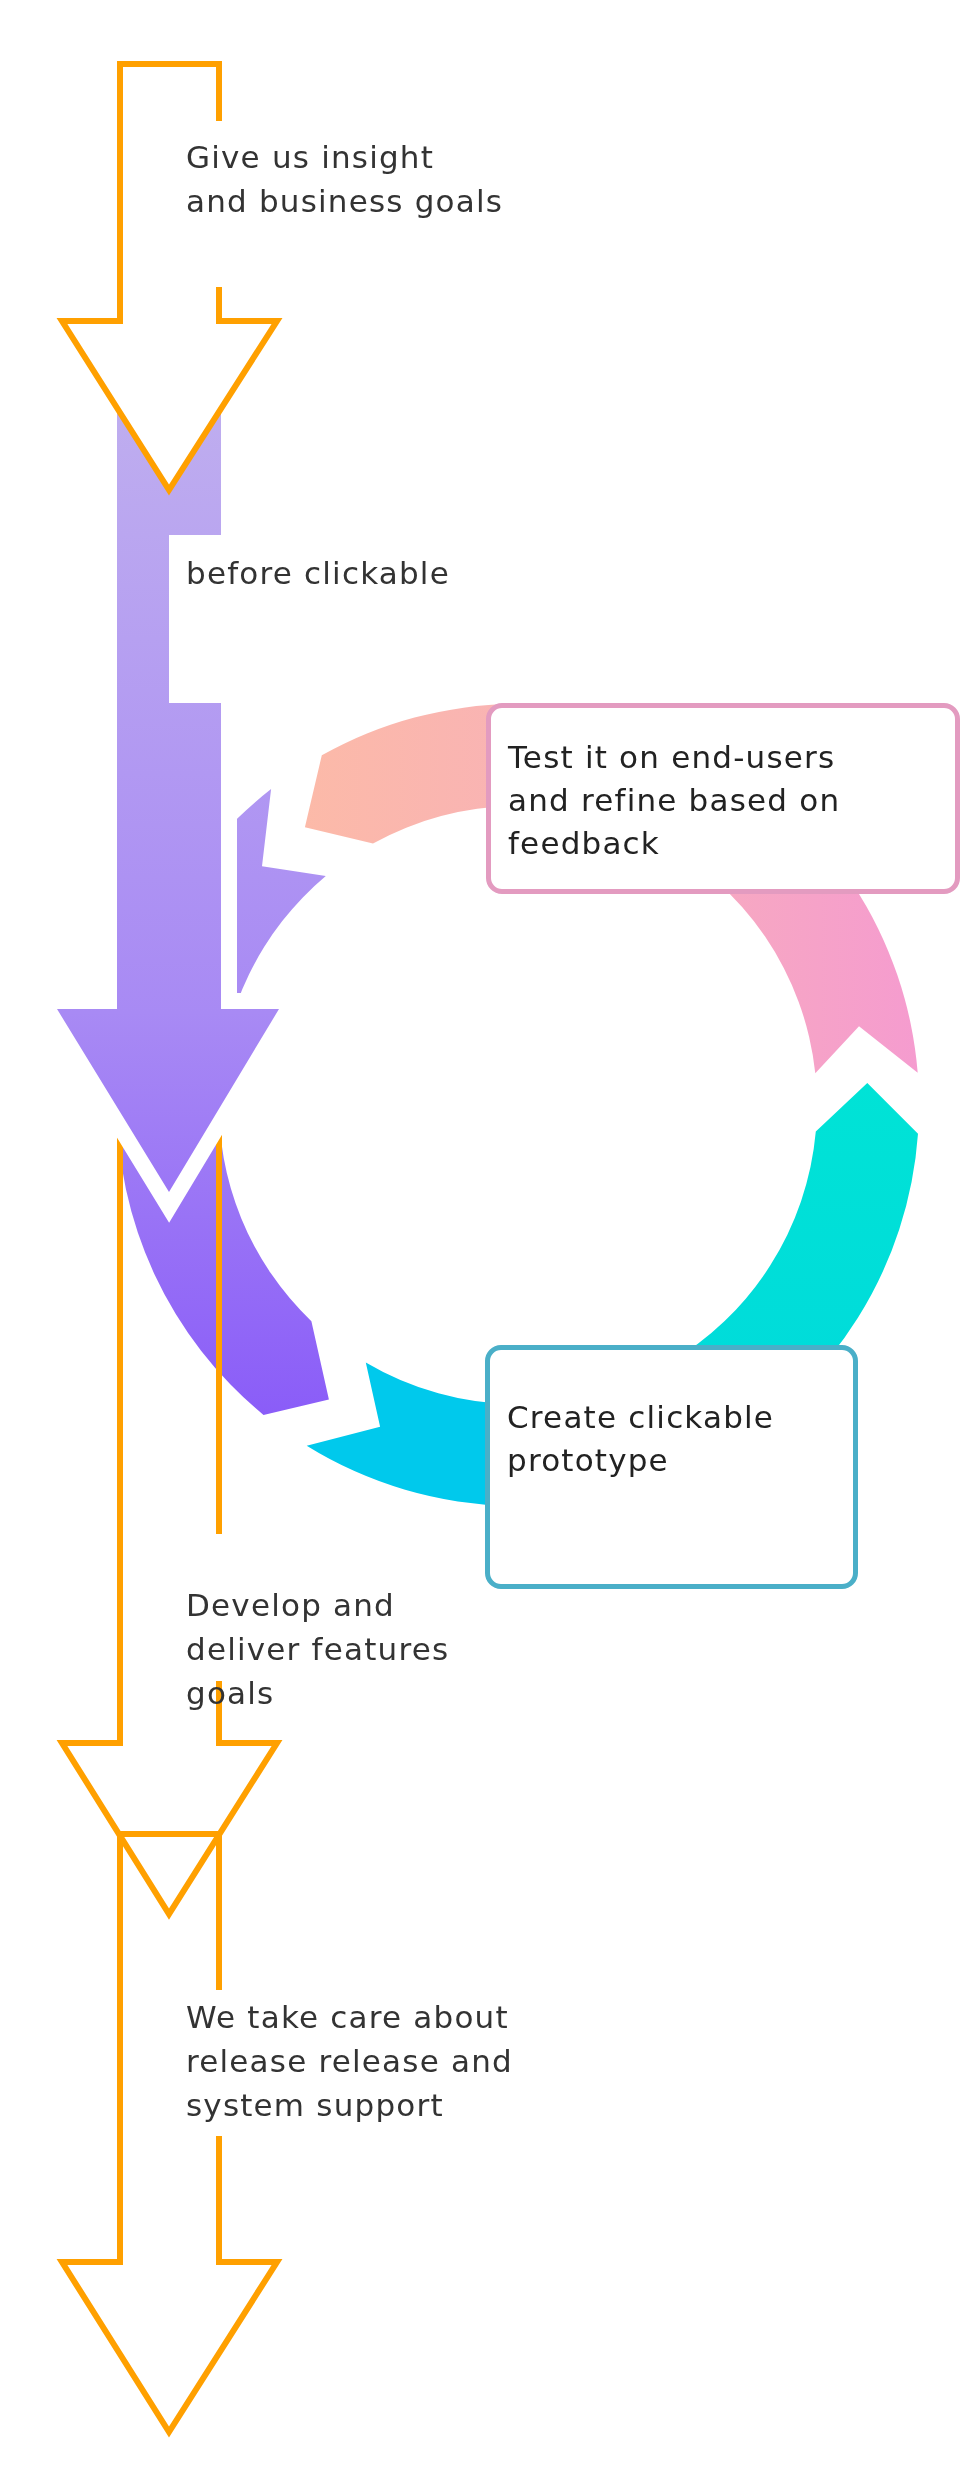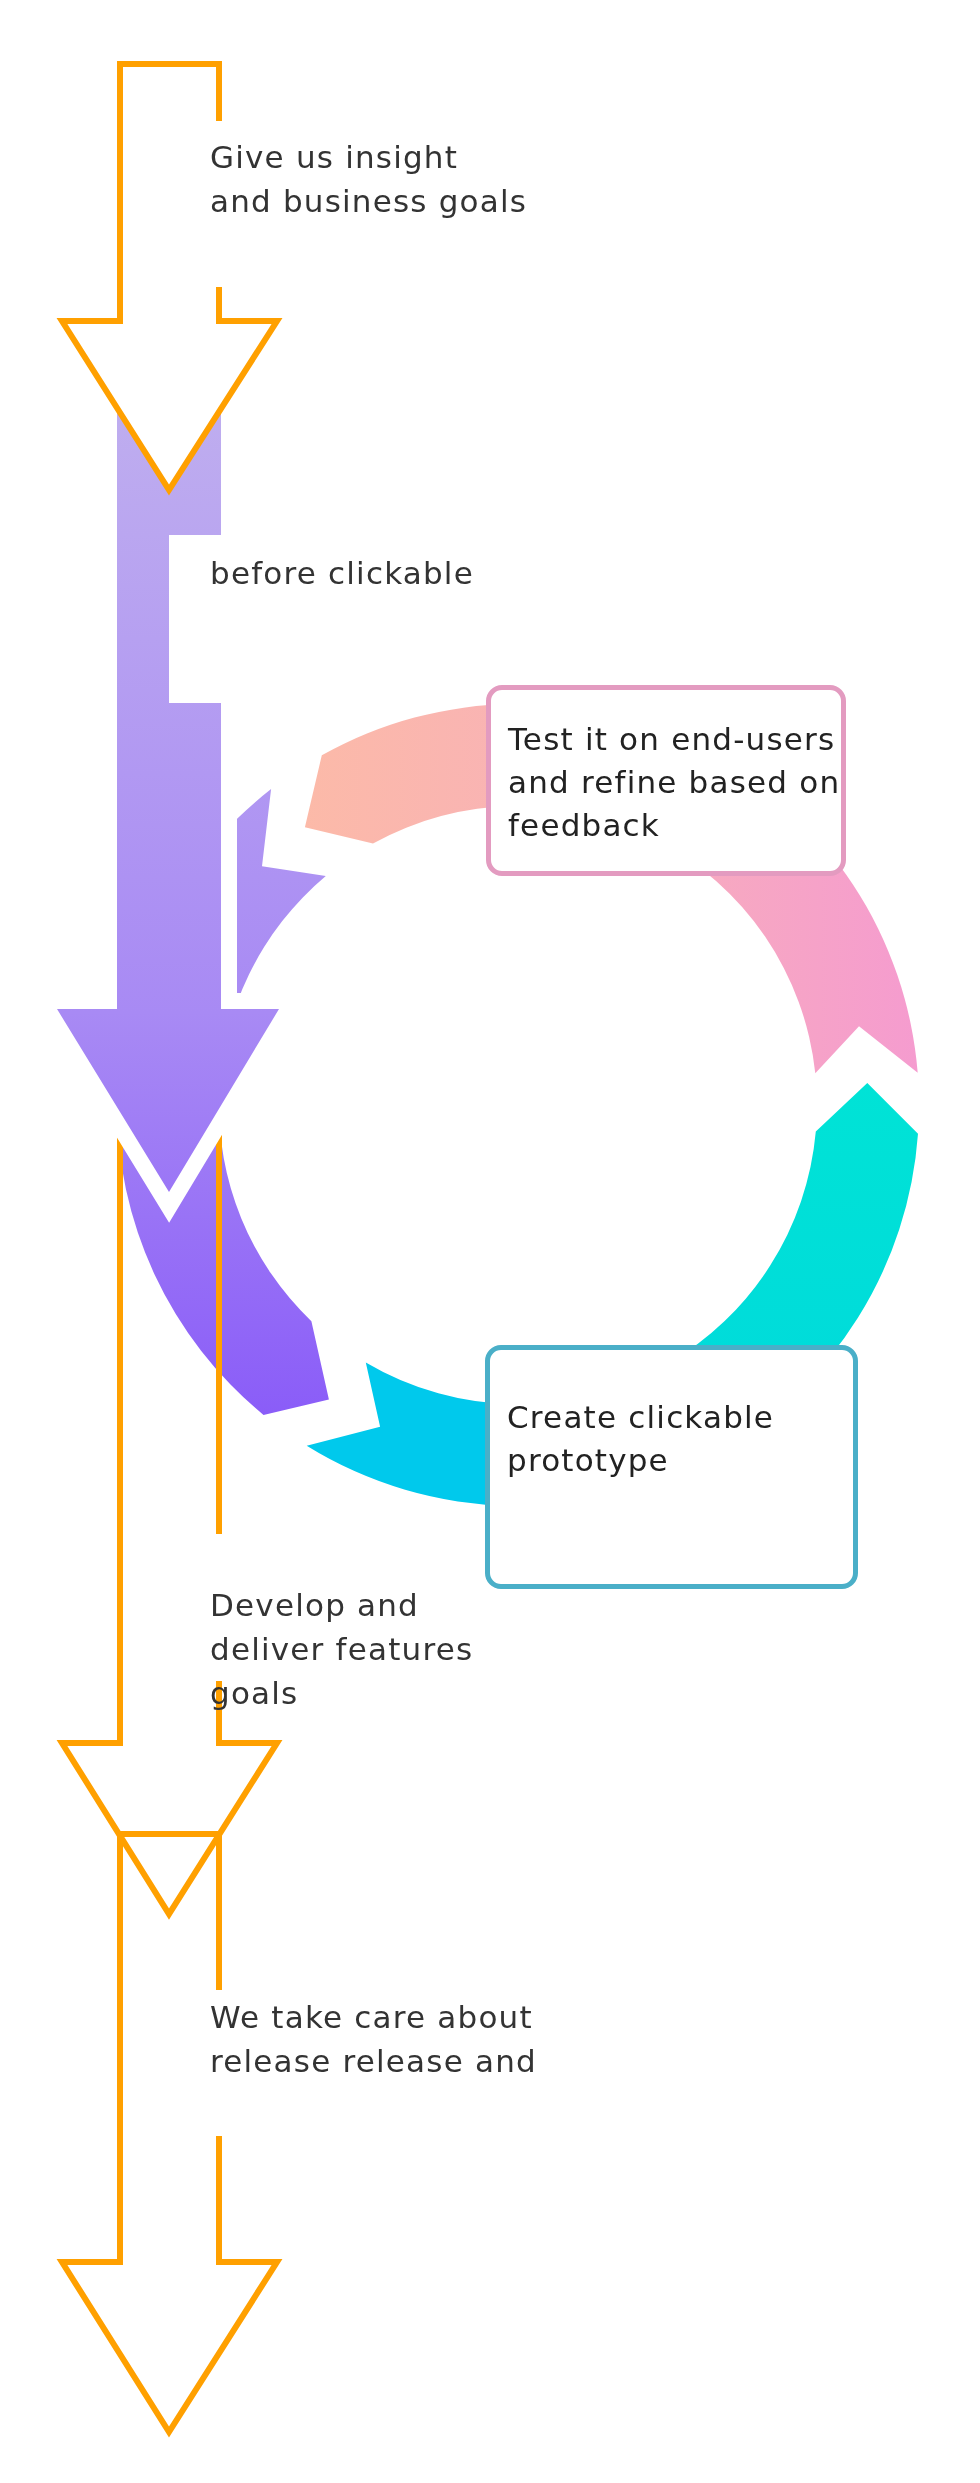--- a/index.html
+++ b/index.html
@@ -7,38 +7,38 @@
   #diagram { position: absolute; left: 0; top: 0; }
   .step-text {
     position: absolute;
     font-family: "DejaVu Sans", sans-serif;
     font-size: 31px;
     line-height: 44px;
     letter-spacing: 1.2px;
     color: #333333;
     white-space: nowrap;
   }
-  .step-text .line { display: block; margin-left: 24px; }
+  .step-text .line { display: block; }
   .step-text b { font-weight: bold; }
   .cycle-box {
     position: absolute;
     box-sizing: border-box;
     background: #ffffff;
     border-radius: 16px;
     border: 5px solid #e39bc0;
     padding: 28px 0 0 17px;
     font-family: "DejaVu Sans", sans-serif;
     font-size: 31px;
     line-height: 43px;
     letter-spacing: 1.2px;
     color: #222222;
     white-space: nowrap;
   }
   .cycle-box .line { display: block; }
-  #box-test { left: 486px; top: 685px; width: 360px; height: 191px; border-color: #e39bc0; }
+  #box-test { left: 486px; top: 703px; width: 474px; height: 191px; border-color: #e39bc0; }
   #box-proto { left: 485px; top: 1345px; width: 373px; height: 244px; border-color: #4aafc8; padding-top: 46px; }
   #text-1 { left: 186px; top: 135px; }
   #text-2 { left: 186px; top: 551px; }
   #text-3 { left: 186px; top: 1583px; }
   #text-4 { left: 186px; top: 1995px; }
 </style>
 </head>
 <body>
 
 <svg id="diagram" width="980" height="2483" viewBox="0 0 980 2483">
@@ -99,13 +99,14 @@
 
 <div class="step-text" id="text-3">
   <span class="line">Develop and</span>
   <span class="line">deliver features</span>
   <span class="line">goals</span>
 </div>
 
 <div class="step-text" id="text-4">
   <span class="line">We take care about</span>
   <span class="line">release release and</span>
+  <span class="line">system support</span>
 </div>
 
 </body></html>

